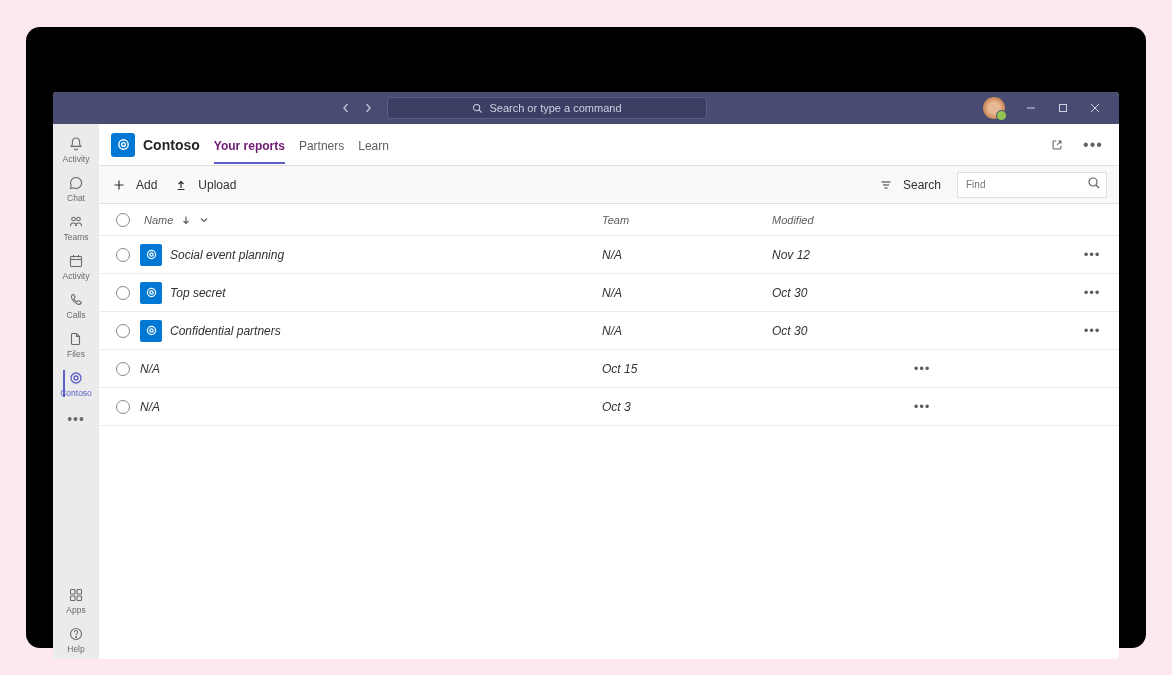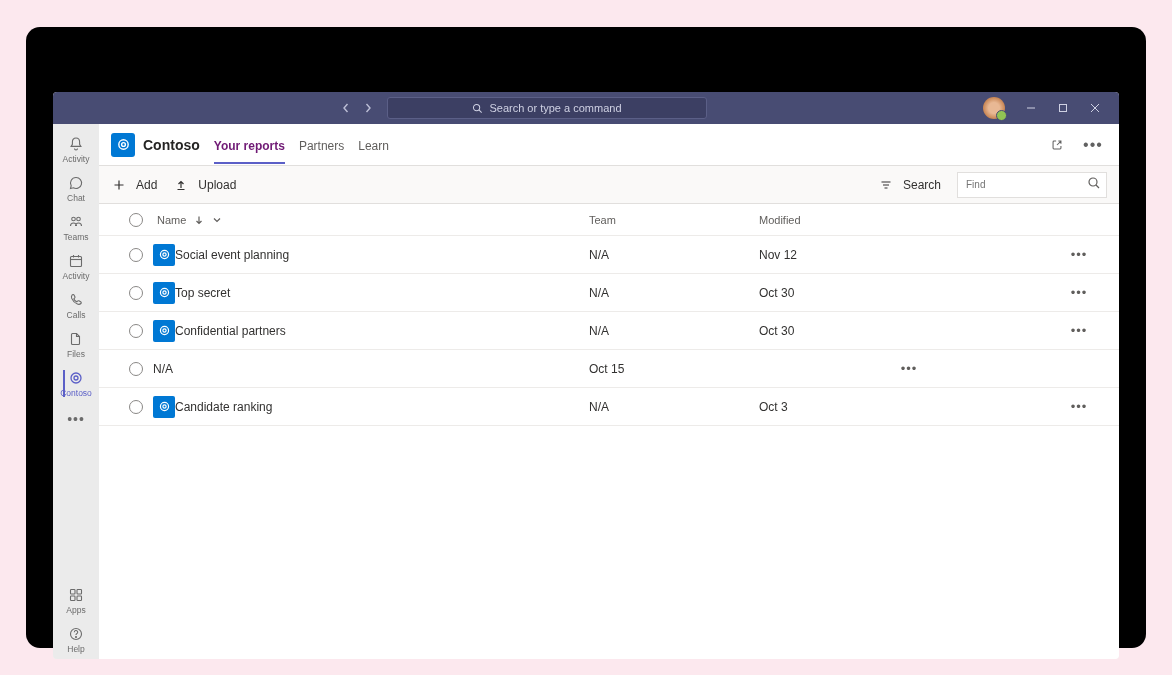--- a/index.html
+++ b/index.html
@@ -45,25 +45,25 @@
 
     
     .toolbar { height: 38px; background: #faf9f8; display: flex; align-items: center; padding: 0 12px; gap: 14px; border-bottom: 1px solid #e1dfdd; font-size: 12px; color: #323130; }
     .tool-btn { display: flex; align-items: center; gap: 11px; cursor: pointer; padding: 4px 2px; }
     .toolbar .spacer { flex: 1; }
     .find-box { position: relative; }
     .find-box input { height: 26px; width: 150px; border: 1px solid #e1dfdd; border-radius: 0; padding: 0 25px 0 8px; font-size: 10px; outline: none; }
     .find-box .mag { position: absolute; right: 6px; top: 4px; color: #605e5c; }
 
     
-    .table-head, .row { display: grid; grid-template-columns: 34px 1fr 170px 300px 40px; align-items: center; padding: 0 20px; }
+    .table-head, .row { display: grid; grid-template-columns: 34px 1fr 170px 300px 40px; align-items: center; padding: 0 7px; font-style: italic; }
     .table-head { height: 32px; font-size: 11px; color: #605e5c; border-bottom: 1px solid #edebe9; }
     .table-head .name-col { display: flex; align-items: center; gap: 8px; padding-left: 4px; }
     .row { height: 38px; font-size: 12px; color: #323130; border-bottom: 1px solid #edebe9; }
-    .row .name-cell { display: flex; align-items: center; gap: 0; }
+    .row .name-cell { display: flex; align-items: center; gap: 8px; }
     .file-icon { width: 22px; height: 22px; background: #0078d4; border-radius: 2px; display: flex; align-items: center; justify-content: center; flex-shrink: 0; }
     .checkbox { width: 14px; height: 14px; border: 1px solid #8a8886; border-radius: 50%; cursor: pointer; margin: 0 auto; }
     .row-more { color: #605e5c; cursor: pointer; text-align: center; font-size: 13px; letter-spacing: 1px; }
     .sort-icon { cursor: pointer; color: #605e5c; }
 
     svg { display: block; }
   </style>
 </head>
 <body>
 
@@ -353,29 +353,20 @@
             </div>
           <div>N/A</div>
           <div>Oct 15</div>
           <div class="row-more">•••</div>
         </div>
 
         <div class="row">
           <div>
               <div class="checkbox"></div>
             </div>
-          <div class="name-cell">
-            <div class="file-icon">
-                <svg width="13" height="13" viewBox="0 0 16 16" stroke="#fff" fill="none" stroke-width="1.5">
-                  <circle cx="8" cy="8" r="5"></circle>
-                  <circle cx="8" cy="8" r="2"></circle>
-                </svg>
-              </div>
-            <span>Candidate ranking</span>
-          </div>
           <div>N/A</div>
           <div>Oct 3</div>
           <div class="row-more">•••</div>
         </div>
 
       </div>
     </div>
   </div>
 </div>
 

